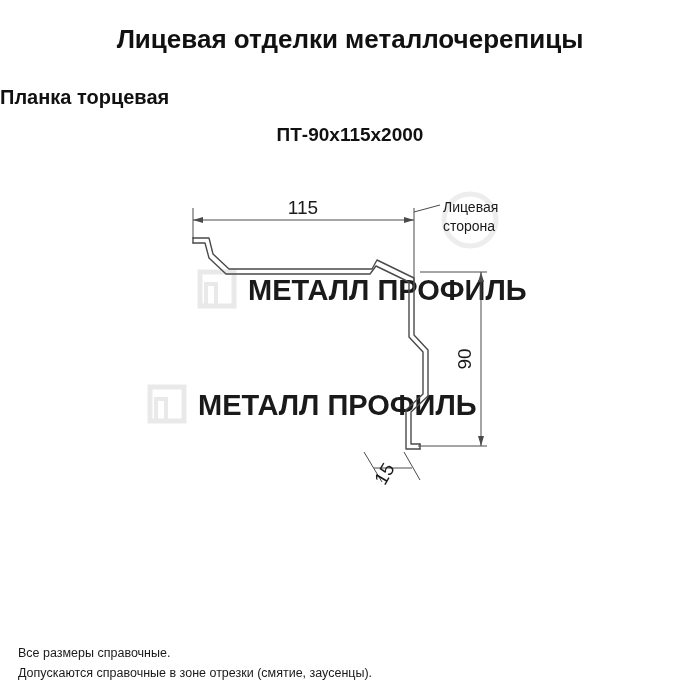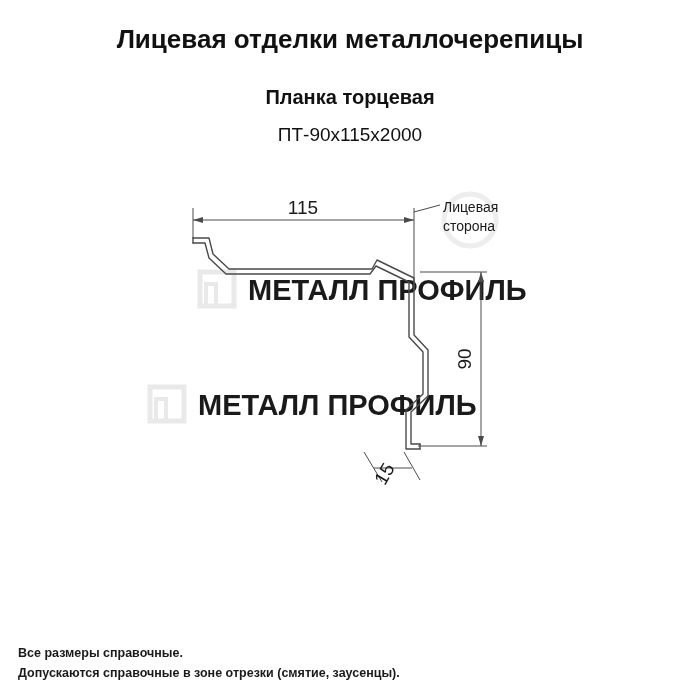--- a/index.html
+++ b/index.html
@@ -29,33 +29,32 @@
     font-size: 26px;
     font-weight: bold;
     letter-spacing: 0px;
     color: #111111;
   }
   .subtitle {
     position: absolute;
     top: 86px;
     left: 0;
     width: 700px;
-    text-align: center;
     font-size: 20px;
     font-weight: bold;
     color: #111111;
   }
   .code {
     position: absolute;
     top: 124px;
     left: 0;
     width: 700px;
     text-align: center;
     font-size: 19px;
-    font-weight: normal;
+    font-weight: bold;
     color: #111111;
   }
   .drawing {
     position: absolute;
     top: 160px;
     left: 0;
     width: 700px;
     height: 400px;
     text-align: center;
   }
@@ -70,21 +69,20 @@
   .footer {
     position: absolute;
     left: 18px;
     bottom: 16px;
     font-size: 12.5px;
     line-height: 1.65;
     color: #1a1a1a;
   }
   .footer div {
     white-space: nowrap;
-    font-weight: bold;
   }
   svg text {
     font-family: "Liberation Sans", sans-serif;
     fill: #1a1a1a;
   }
 </style>
 </head>
 <body>
 
 <div class="page">

